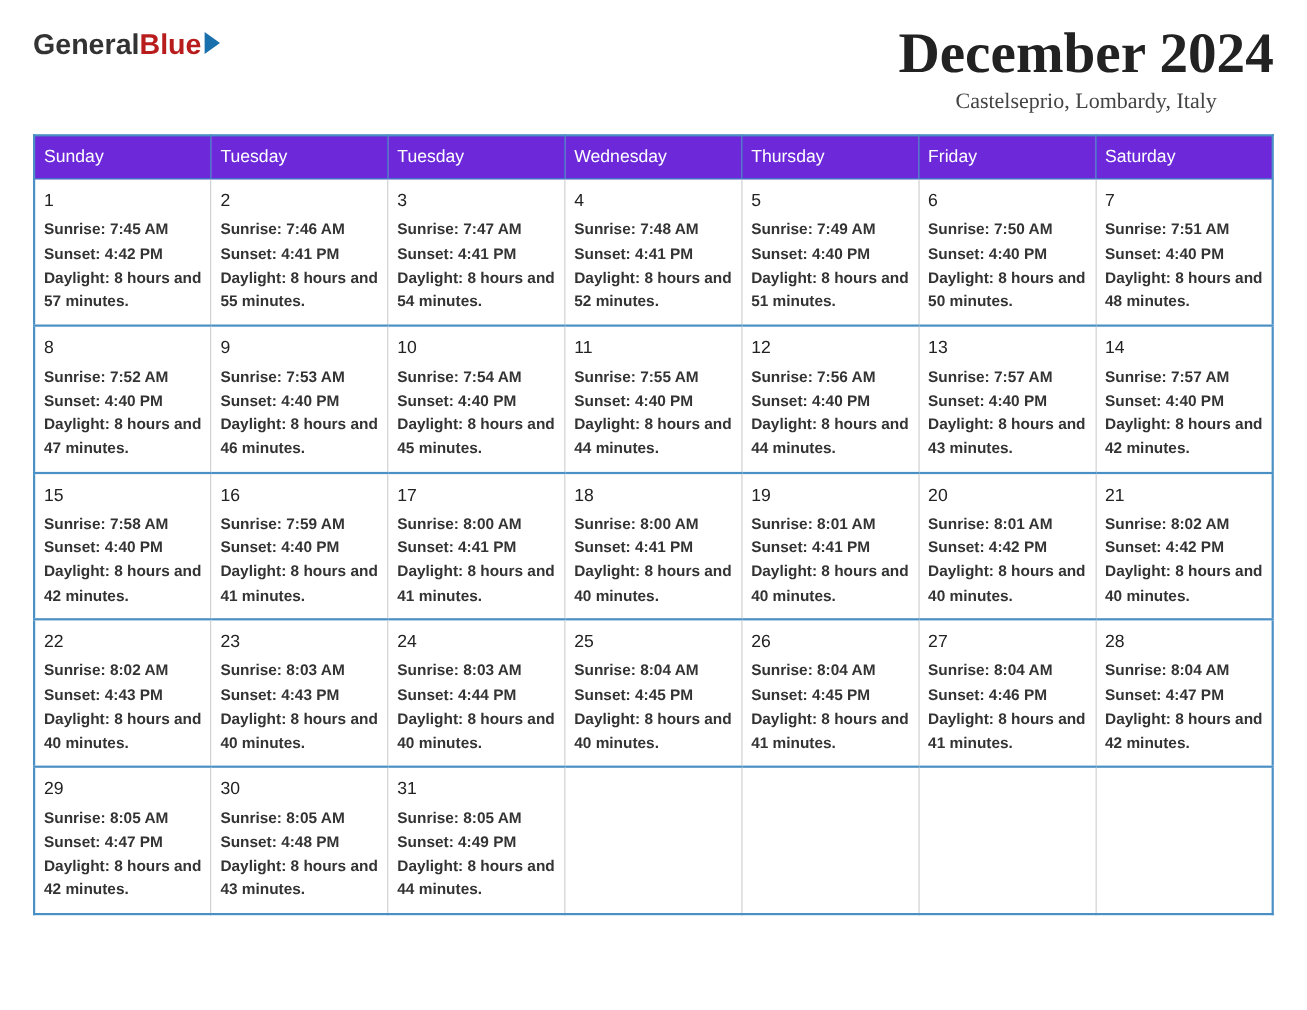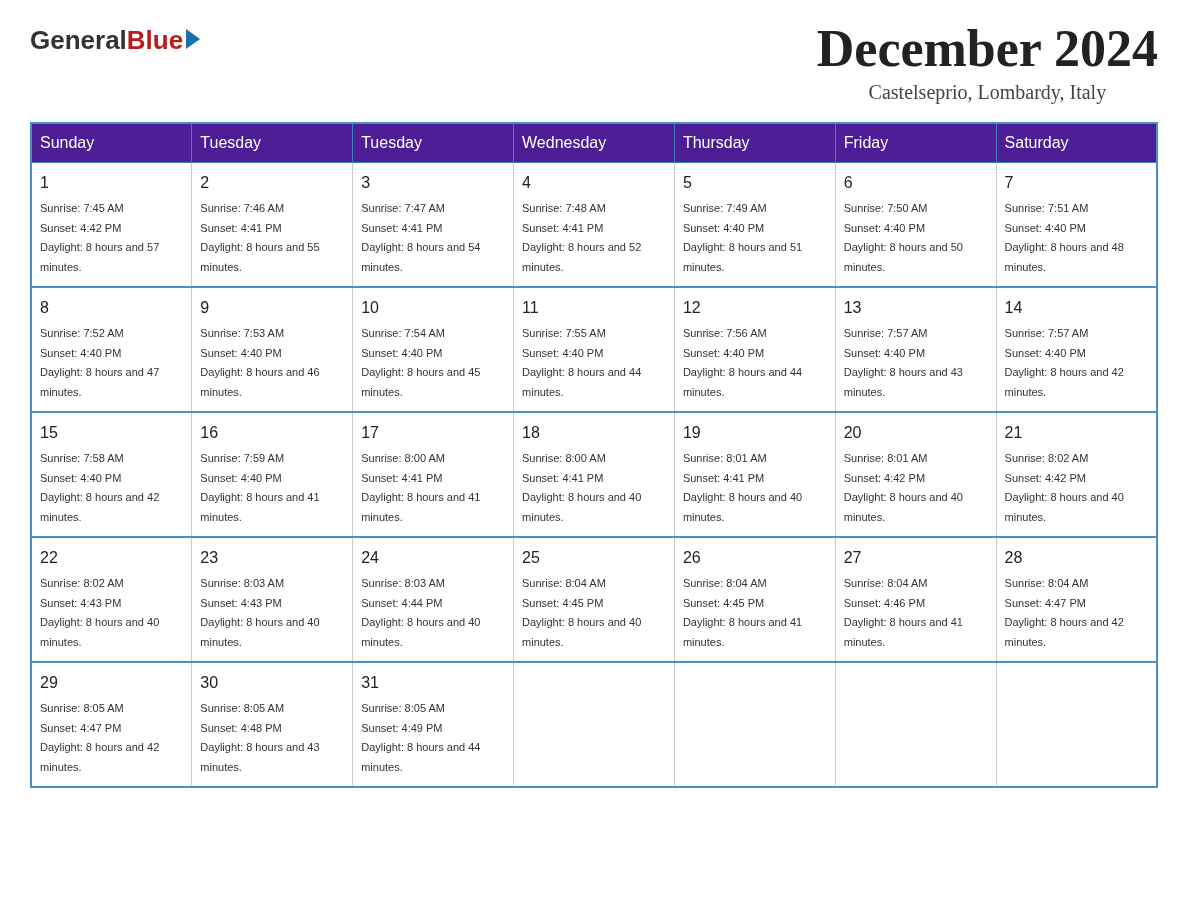--- a/index.html
+++ b/index.html
@@ -66,21 +66,21 @@
       color: #444;
       font-family: Georgia, serif;
       margin-top: 4px;
     }
     .calendar-table {
       width: 100%;
       border-collapse: collapse;
       border: 2px solid #4a90c4;
     }
     .calendar-table th {
-      background-color: #4c1d95;
+      background-color: #6d28d9;
       color: #fff;
       padding: 10px 8px;
       font-size: 16px;
       font-weight: normal;
       text-align: left;
       border: 1px solid #3a82c0;
     }
     .calendar-table td {
       vertical-align: top;
       padding: 8px 8px 10px 8px;
@@ -96,23 +96,24 @@
       border-bottom: none;
     }
     .day-number {
       font-size: 16px;
       font-weight: normal;
       color: #222;
       display: block;
       margin-bottom: 3px;
     }
     .day-info {
-      font-size: 11px;
+      font-size: 14px;
       color: #333;
       line-height: 1.55;
+      font-weight: bold;
     }
     .empty-cell {
       background: #fff;
     }
   </style>
 </head>
 <body>
 
 <div class="header-section">
   <div class="logo">

